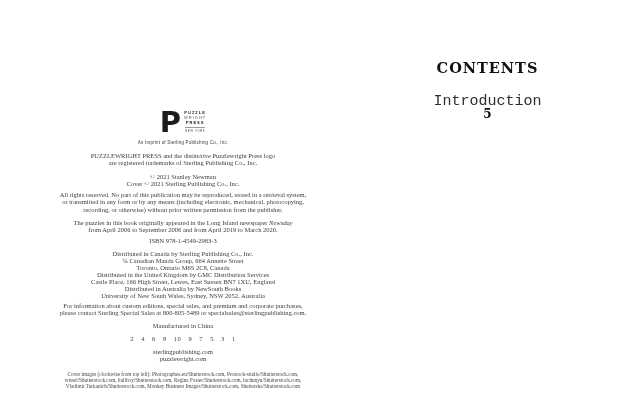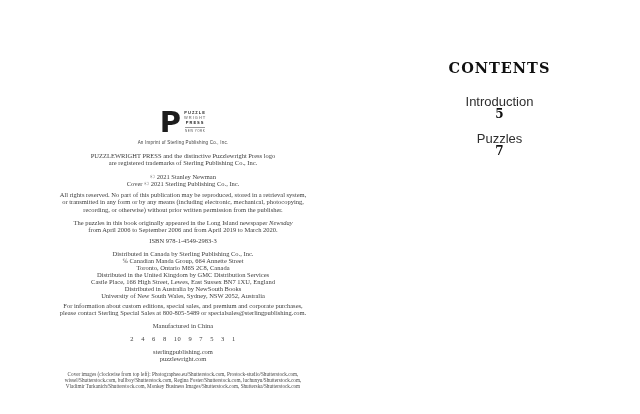--- a/index.html
+++ b/index.html
@@ -29,25 +29,25 @@
   .isbn{margin-bottom:6px;}
   .distribution{line-height:7px;margin-bottom:3px;}
   .sales{margin-bottom:5px;}
   .manufactured{margin-bottom:6px;}
   .printing{word-spacing:5px;letter-spacing:0.5px;margin-bottom:6px;}
   .websites{margin-bottom:8px;}
   .credits{font-size:5.2px;line-height:6.2px;color:#474747;margin-bottom:0;}
   .credits .line{white-space:nowrap;}
 
   
-  .right-page{position:absolute;left:412px;top:59px;width:175px;text-align:center;}
+  .right-page{position:absolute;left:400px;top:59px;width:175px;text-align:center;}
   .contents-title{margin:0 0 20px 0;font-family:"DejaVu Serif", serif;font-weight:bold;
                   font-size:14.5px;letter-spacing:1px;color:#101010;}
   .entry{margin-bottom:12px;}
-  .entry-label{font-family:Liberation Sans, sans-serif;font-size:13px;line-height:12px;color:#2e2e2e;}
+  .entry-label{font-family:Liberation Mono, monospace;font-size:15px;line-height:12px;color:#2e2e2e;}
   .entry-page{font-family:"DejaVu Serif", serif;font-weight:bold;font-size:12px;line-height:13px;color:#101010;}
 </style>
 </head>
 <body>
 
 <div class="spread">
 
   <div class="left-page">
 
     <div class="logo-block">
@@ -121,20 +121,16 @@
   </div>
 
   <div class="right-page">
     <h1 class="contents-title">CONTENTS</h1>
 
     <div class="entry">
       <div class="entry-label">Introduction</div>
       <div class="entry-page">5</div>
     </div>
 
-    <div class="entry">
-      <div class="entry-label">Puzzles</div>
-      <div class="entry-page">7</div>
-    </div>
 
   </div>
 
 </div>
 
 </body></html>

